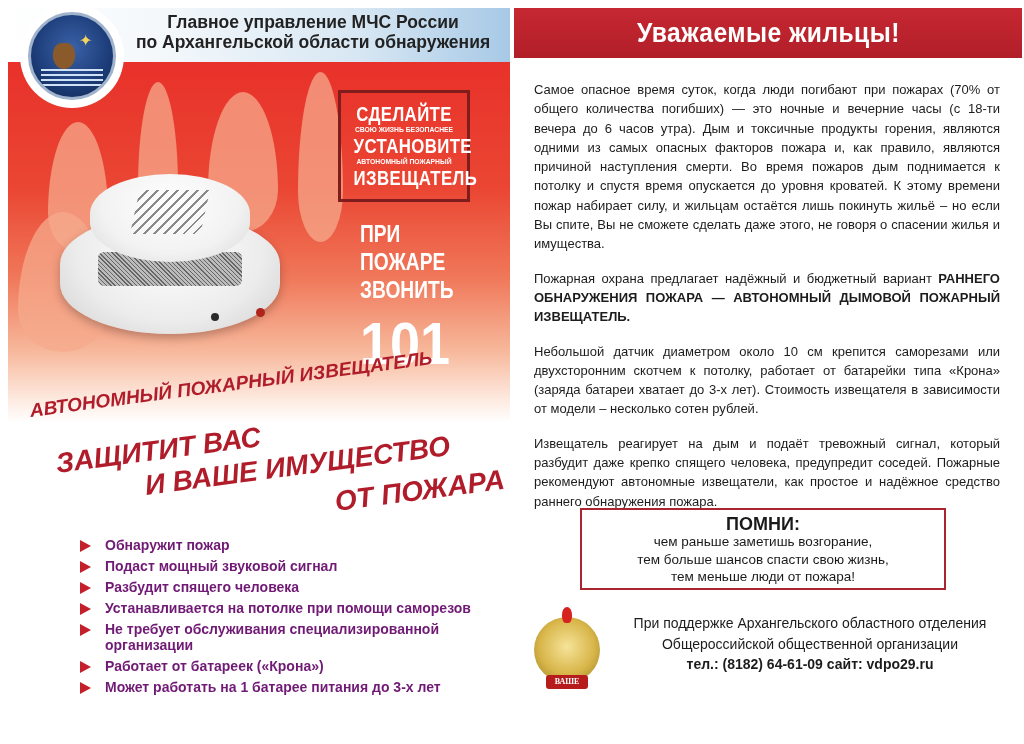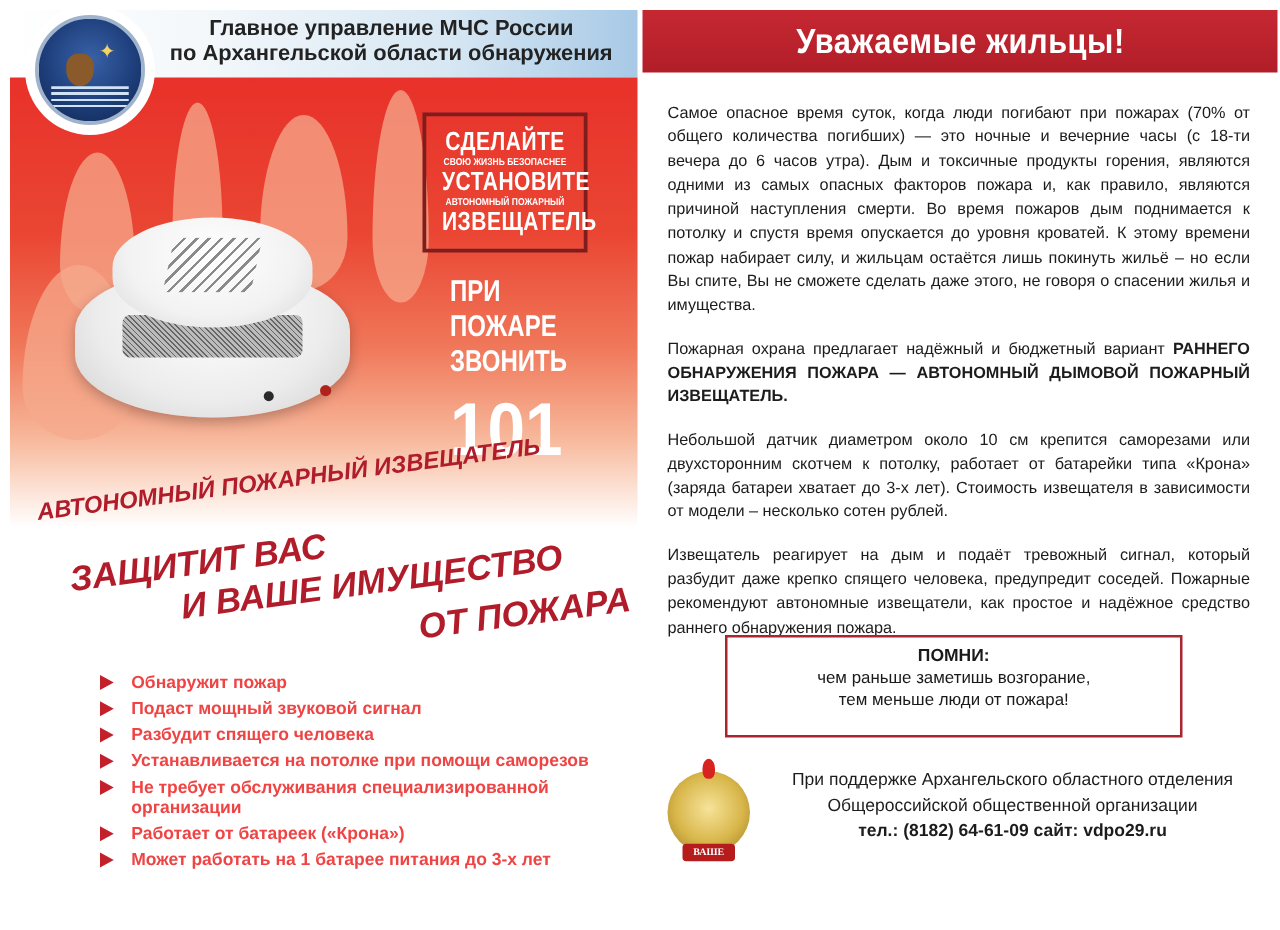--- a/index.html
+++ b/index.html
@@ -70,40 +70,40 @@
     font-weight: bold; font-style: italic; }
   .slogan .s1 { position: absolute; left: 0; top: 12px; font-size: 19px; transform: rotate(-7.5deg); transform-origin: left; white-space: nowrap; }
   .slogan .s2 { position: absolute; left: 26px; top: 60px; font-size: 28px; transform: rotate(-7.5deg); transform-origin: left; white-space: nowrap; }
   .slogan .s3 { position: absolute; left: 115px; top: 82px; font-size: 28px; transform: rotate(-7.5deg); transform-origin: left; white-space: nowrap; }
   .slogan .s4 { position: absolute; left: 305px; top: 98px; font-size: 28px; transform: rotate(-7.5deg); transform-origin: left; white-space: nowrap; }
 
   .features { position: absolute; left: 80px; top: 537px; width: 420px; list-style: none; }
   .features li { display: flex; align-items: flex-start; margin-bottom: 5px; }
   .features .arrow { width: 0; height: 0; border-top: 6px solid transparent; border-bottom: 6px solid transparent;
     border-left: 11px solid #c3202b; margin-top: 3px; margin-right: 14px; flex: none; }
-  .features .txt { font-weight: bold; font-size: 14px; line-height: 16px; color: #ef4444; transform-origin: left; }
+  .features .txt { font-weight: bold; font-size: 14px; line-height: 16px; color: #701a75; transform-origin: left; }
 
   
   .right { position: absolute; left: 512px; top: 0; width: 512px; height: 744px; background: #fff; }
   .banner {
     position: absolute; left: 2px; top: 8px; width: 508px; height: 50px;
     background: linear-gradient(180deg, #c62832 0%, #b11e28 100%);
     display: flex; align-items: center; justify-content: center;
   }
   .banner-title { color: #fff; font-weight: bold; font-size: 28px; letter-spacing: .5px; transform: scaleX(.88); }
 
   .body-text { position: absolute; left: 22px; top: 80px; width: 466px; font-size: 13px; line-height: 19.3px; color: #1c1c1c; text-align: justify; }
   .body-text p { margin-bottom: 15px; }
   .body-text b { font-weight: bold; }
 
   .remember {
     position: absolute; left: 68px; top: 508px; width: 366px; height: 82px;
     border: 2px solid #a92530; text-align: center; padding-top: 5px;
   }
-  .remember .title { font-weight: bold; font-size: 14px; line-height: 18px; }
+  .remember .title { font-weight: bold; font-size: 18px; line-height: 18px; }
   .remember .line { font-size: 13.5px; line-height: 17.5px; }
 
   .badge {
     position: absolute; left: 20px; top: 607px; width: 70px; height: 86px; z-index: 2;
   }
   .badge .wreath { position: absolute; left: 2px; top: 10px; width: 66px; height: 66px; border-radius: 50%;
     background: radial-gradient(circle at 50% 45%, #f6e39a 0%, #d8b64a 55%, #9a7a22 100%); }
   .badge .flame-top { position: absolute; left: 30px; top: 0; width: 10px; height: 16px; background: #d7231f;
     border-radius: 50% 50% 40% 40%; }
   .badge .ribbon { position: absolute; left: 14px; top: 68px; width: 42px; height: 14px; background: #b71c1c;
@@ -209,20 +209,21 @@
   <div class="body-text">
     <p>Самое опасное время суток, когда люди погибают при пожарах (70% от общего количества погибших) — это ночные и вечерние часы (с 18-ти вечера до 6 часов утра). Дым и токсичные продукты горения, являются одними из самых опасных факторов пожара и, как правило, являются причиной наступления смерти. Во время пожаров дым поднимается к потолку и спустя время опускается до уровня кроватей. К этому времени пожар набирает силу, и жильцам остаётся лишь покинуть жильё – но если Вы спите, Вы не сможете сделать даже этого, не говоря о спасении жилья и имущества.</p>
     <p><span>Пожарная охрана предлагает надёжный и бюджетный вариант </span><b>РАННЕГО ОБНАРУЖЕНИЯ ПОЖАРА — АВТОНОМНЫЙ ДЫМОВОЙ ПОЖАРНЫЙ ИЗВЕЩАТЕЛЬ.</b></p>
     <p>Небольшой датчик диаметром около 10 см крепится саморезами или двухсторонним скотчем к потолку, работает от батарейки типа «Крона» (заряда батареи хватает до 3-х лет). Стоимость извещателя в зависимости от модели – несколько сотен рублей.</p>
     <p>Извещатель реагирует на дым и подаёт тревожный сигнал, который разбудит даже крепко спящего человека, предупредит соседей. Пожарные рекомендуют автономные извещатели, как простое и надёжное средство раннего обнаружения пожара.</p>
   </div>
 
   <div class="remember">
     <div class="title">ПОМНИ:</div>
     <div class="line">чем раньше заметишь возгорание,</div>
+    <div class="line">тем больше шансов спасти свою жизнь,</div>
     <div class="line">тем меньше люди от пожара!</div>
   </div>
 
   <div class="badge">
     <div class="wreath"></div>
     <div class="flame-top"></div>
     <div class="ribbon">ВАШЕ</div>
   </div>
 
   <div class="support">

